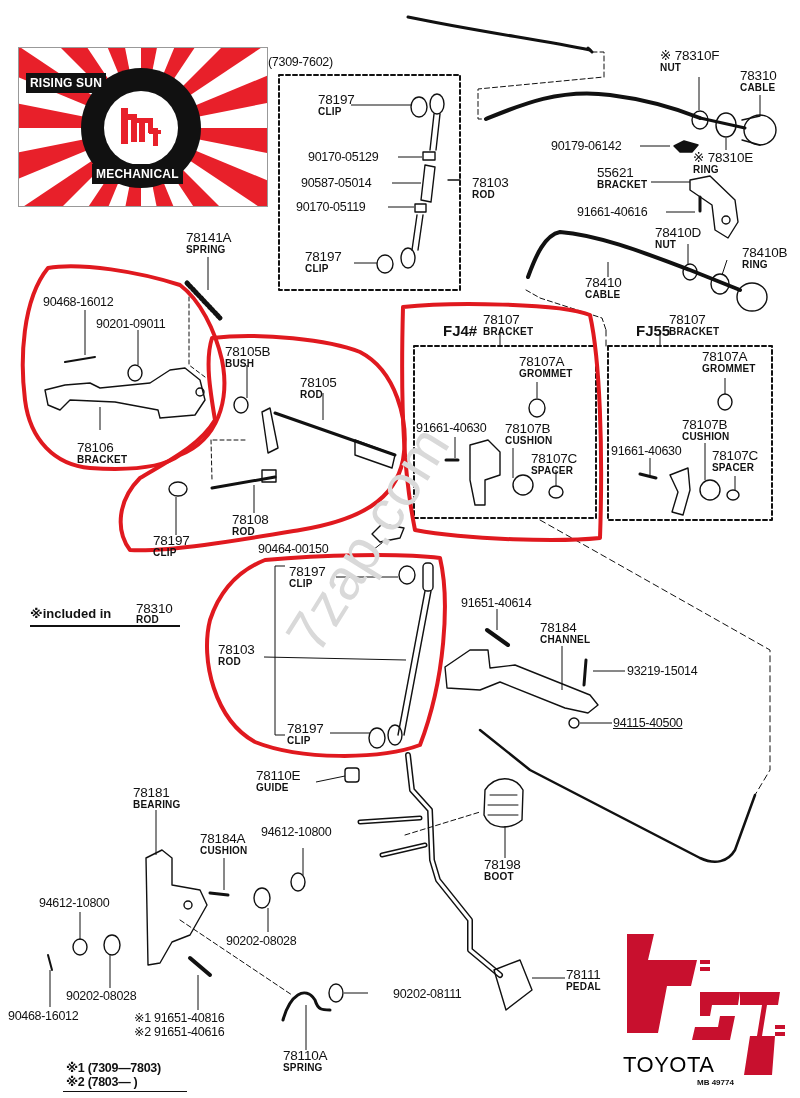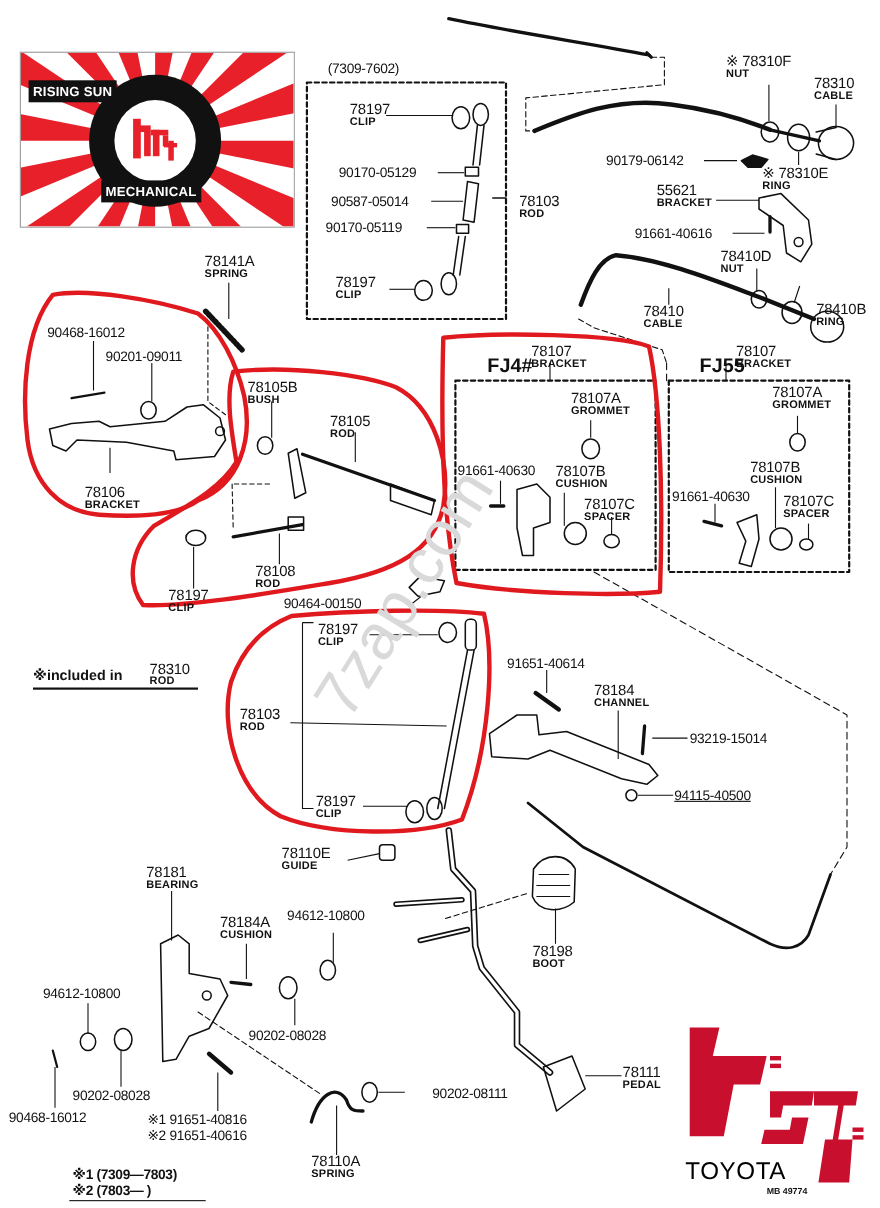--- a/index.html
+++ b/index.html
@@ -5,21 +5,21 @@
   html, body { margin: 0; padding: 0; background: #ffffff; }
   #stage {
     position: relative; width: 800px; height: 1098px; overflow: hidden;
     background: #ffffff; font-family: "Liberation Sans", "DejaVu Sans", sans-serif; color: #111;
   }
   svg#art { position: absolute; left: 0; top: 0; width: 800px; height: 1098px; }
   .lbl { position: absolute; line-height: 1; white-space: nowrap; }
   .num { font-size: 13.5px; font-weight: normal; letter-spacing: -0.2px; }
   .nm { font-size: 10px; font-weight: bold; letter-spacing: 0.2px; }
   .pn { font-size: 12.5px; letter-spacing: -0.3px; }
-  .grp { font-size: 18px; font-weight: bold; padding-left: 28px; }
+  .grp { font-size: 15px; font-weight: bold; padding-left: 28px; }
   .note { font-size: 13px; font-weight: bold; }
   .logo-box {
     position: absolute; left: 18px; top: 47px; width: 248px; height: 158px; overflow: hidden;
     border: 1px solid #999;
   }
   .logo-tag {
     position: absolute; background: #111; color: #fff; font-weight: bold; font-size: 12px;
     padding: 3px 4px; letter-spacing: 0.2px;
   }
   .toyota-word { position: absolute; color: #000000; font-size: 22px; letter-spacing: 0.5px; }
@@ -251,21 +251,21 @@
       <path d="M740 992 L780 992 L778 1005 L767 1005 L762 1036 L775 1036 L772 1075 L744 1075 L750 1036 L757 1036 L762 1005 L740 1005 Z"></path>
       <rect x="700" y="960" width="10" height="4"></rect>
       <rect x="700" y="967" width="10" height="4"></rect>
       <rect x="775" y="1025" width="10" height="4"></rect>
       <rect x="775" y="1032" width="10" height="4"></rect>
     </g>
   </svg>
 
   <div class="watermark" style="left:272px; top:628px;">7zap.com</div>
 
-  <div class="lbl pn" style="left:298px; top:56px;text-align:right;">(7309-7602)</div>
+  <div class="lbl pn" style="left:268px; top:56px;text-align:right;">(7309-7602)</div>
   <div class="lbl grp" style="left:415px; top:323px;">FJ4#</div>
   <div class="lbl grp" style="left:608px; top:323px;">FJ55</div>
 
   <div id="labels">
       <div class="lbl" style="left: 318px; top: 93px;">
         <div class="num">78197</div>
         <div class="nm">CLIP</div>
       </div>
       <div class="lbl" style="left: 308px; top: 151px;">
         <div class="pn">90170-05129</div>
@@ -303,21 +303,21 @@
         <div class="num">55621</div>
         <div class="nm">BRACKET</div>
       </div>
       <div class="lbl" style="left: 577px; top: 206px;">
         <div class="pn">91661-40616</div>
       </div>
       <div class="lbl" style="left: 655px; top: 226px;">
         <div class="num">78410D</div>
         <div class="nm">NUT</div>
       </div>
-      <div class="lbl" style="left: 742px; top: 246px; margin-top: 28px;">
+      <div class="lbl" style="left: 742px; top: 246px;">
         <div class="num">78410B</div>
         <div class="nm">RING</div>
       </div>
       <div class="lbl" style="left: 585px; top: 276px;">
         <div class="num">78410</div>
         <div class="nm">CABLE</div>
       </div>
       <div class="lbl" style="left: 186px; top: 231px;">
         <div class="num">78141A</div>
         <div class="nm">SPRING</div>

